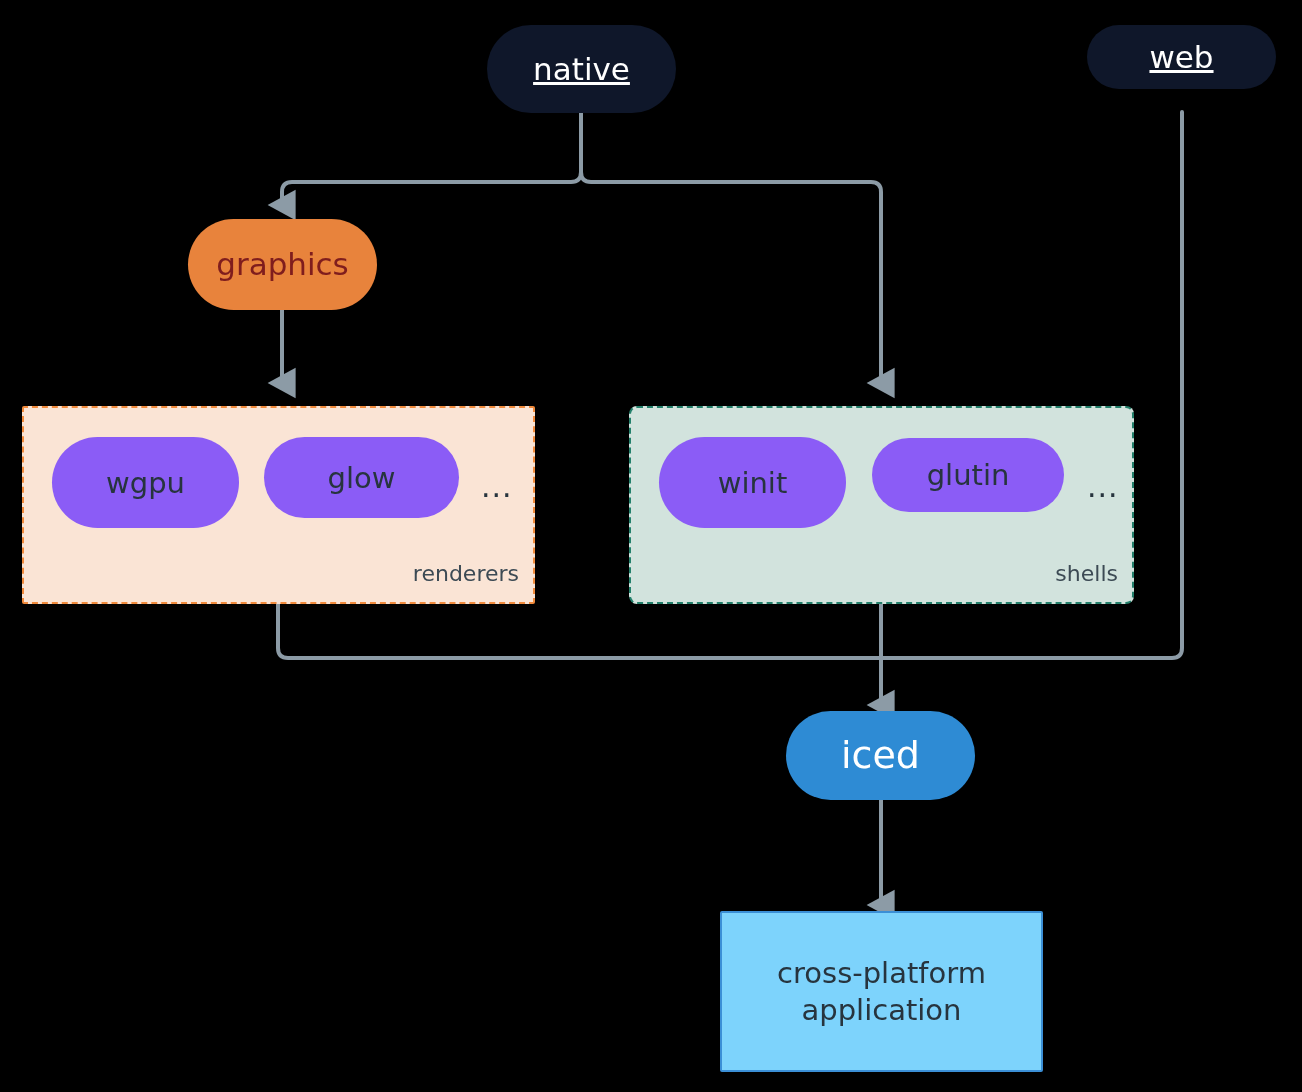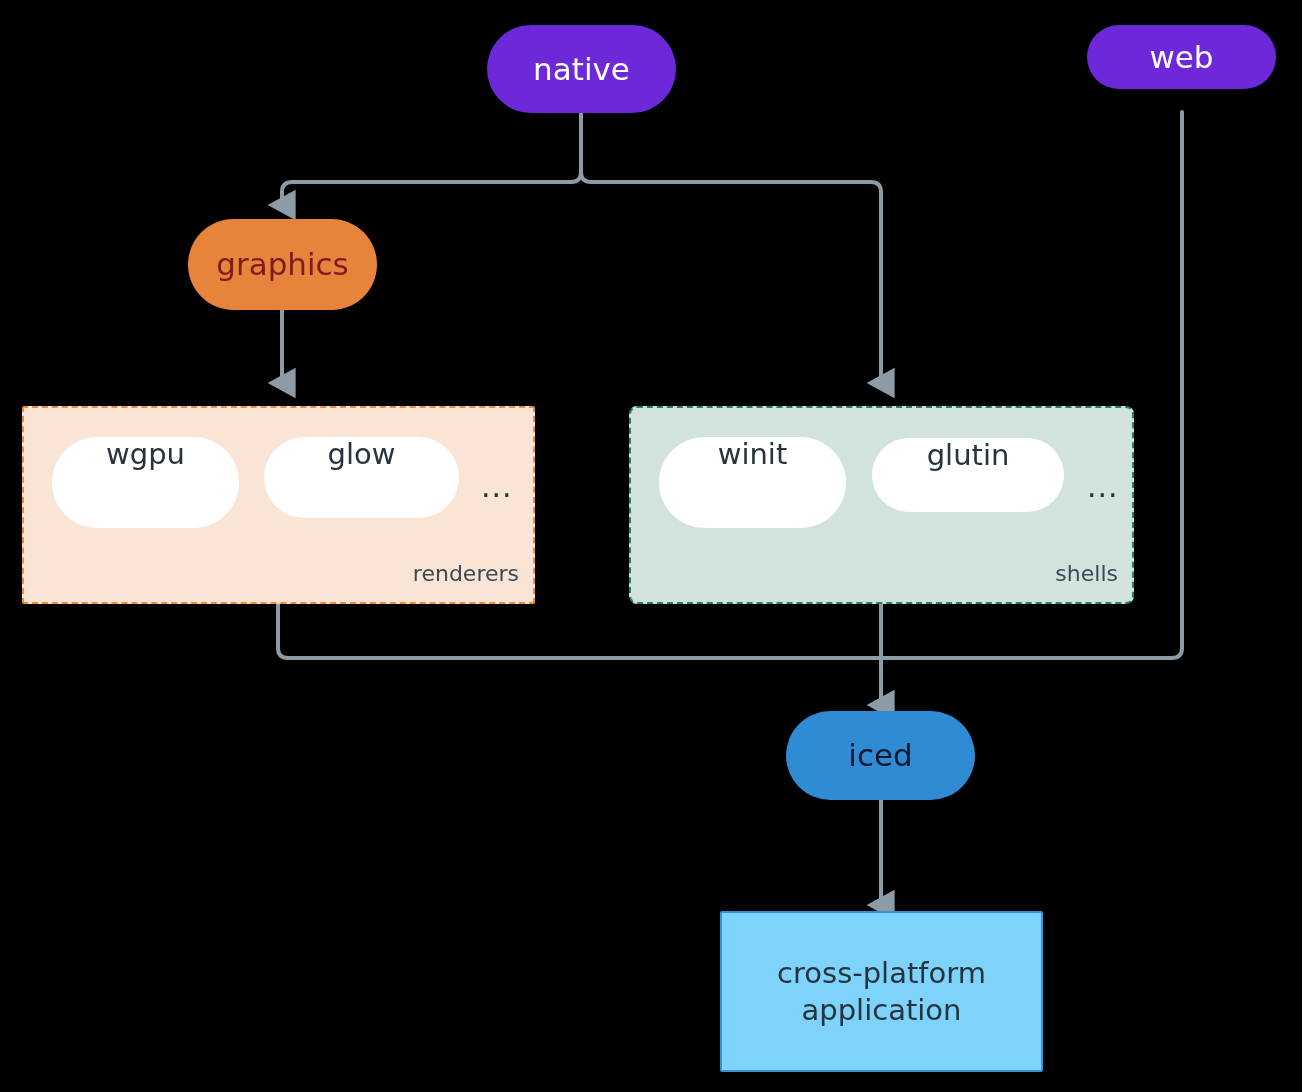--- a/index.html
+++ b/index.html
@@ -32,33 +32,34 @@
     align-items: center;
     justify-content: center;
     text-align: center;
     box-sizing: border-box;
     line-height: 1.25;
   }
   .pill {
     border-radius: 999px;
   }
   .node-native, .node-web {
-    background: #6d28d9;
+    background: #0f172a;
     color: #FFFFFF;
     font-size: 31px;
+    text-decoration: underline;
   }
   .node-graphics {
     background: #E8833C;
     color: #7f1d1d;
     font-size: 31px;
   }
   .node-iced {
     background: #2E8BD4;
-    color: #0f172a;
-    font-size: 31px;
+    color: #ffffff;
+    font-size: 38px;
   }
   .node-app {
     background: #7dd3fc;
     color: #27343E;
     border: 2px solid #3B8FD6;
     border-radius: 2px;
     font-size: 29px;
     flex-direction: column;
   }
   .node-app .line {
@@ -79,23 +80,24 @@
     border-radius: 8px;
   }
   .group-label {
     position: absolute;
     font-size: 22px;
     color: #3C4A54;
     white-space: nowrap;
   }
   .sub-pill {
     position: absolute;
-    background: #ffffff;
+    background: #8b5cf6;
     border-radius: 999px;
     display: flex;
+    align-items: center;
     justify-content: center;
     color: #27343E;
     font-size: 29px;
     box-sizing: border-box;
   }
   .ellipsis {
     position: absolute;
     color: #27343E;
     font-size: 30px;
     letter-spacing: 1px;

